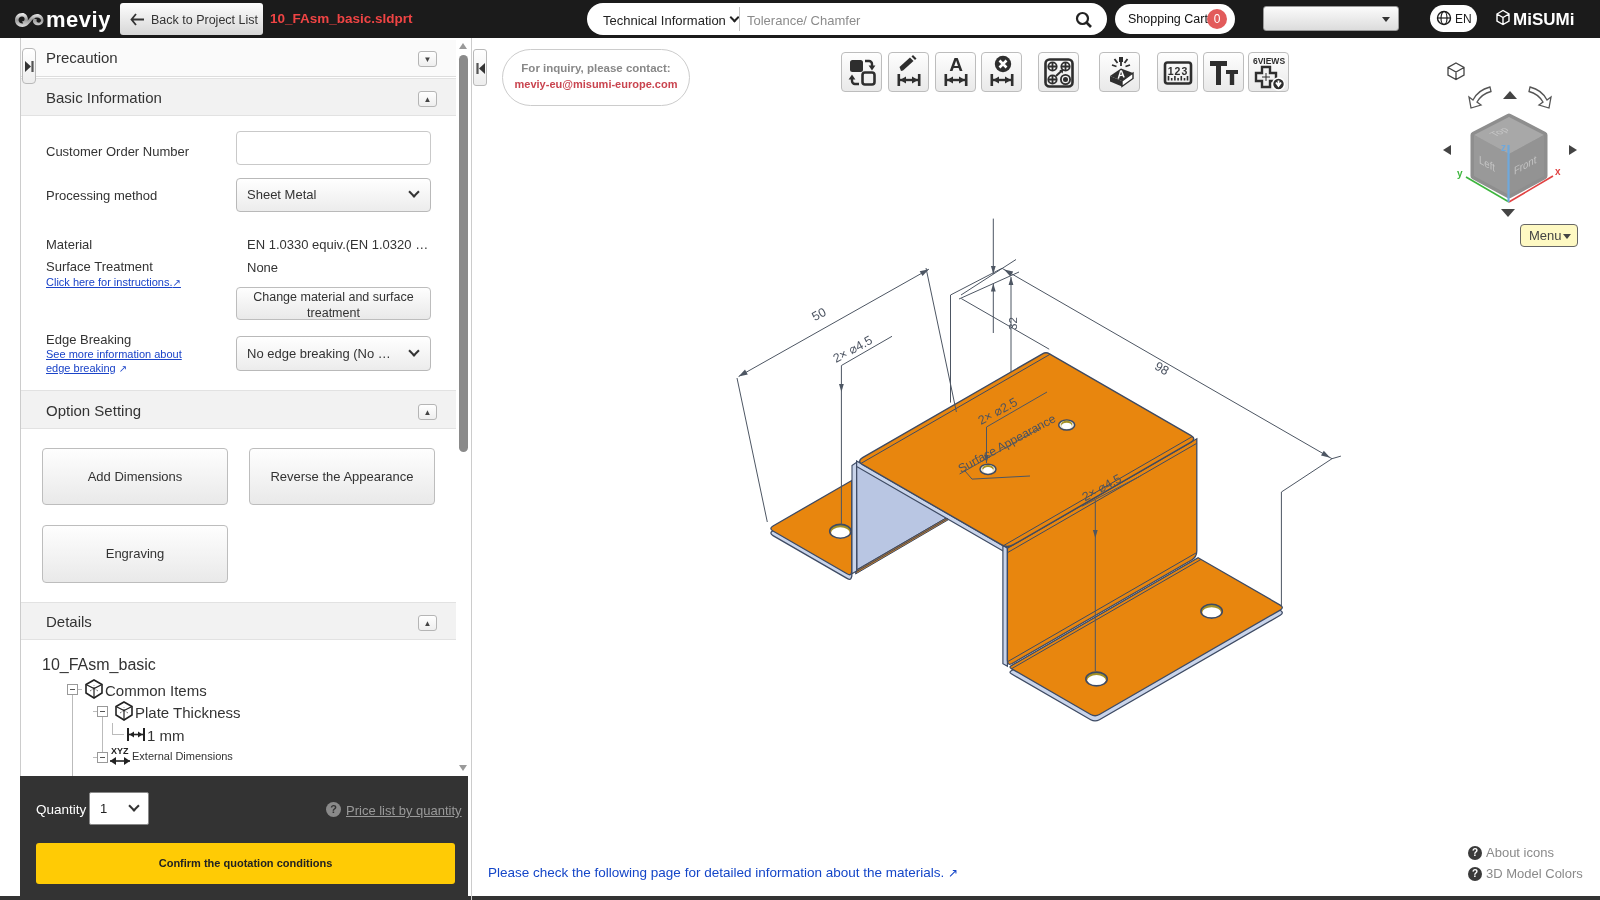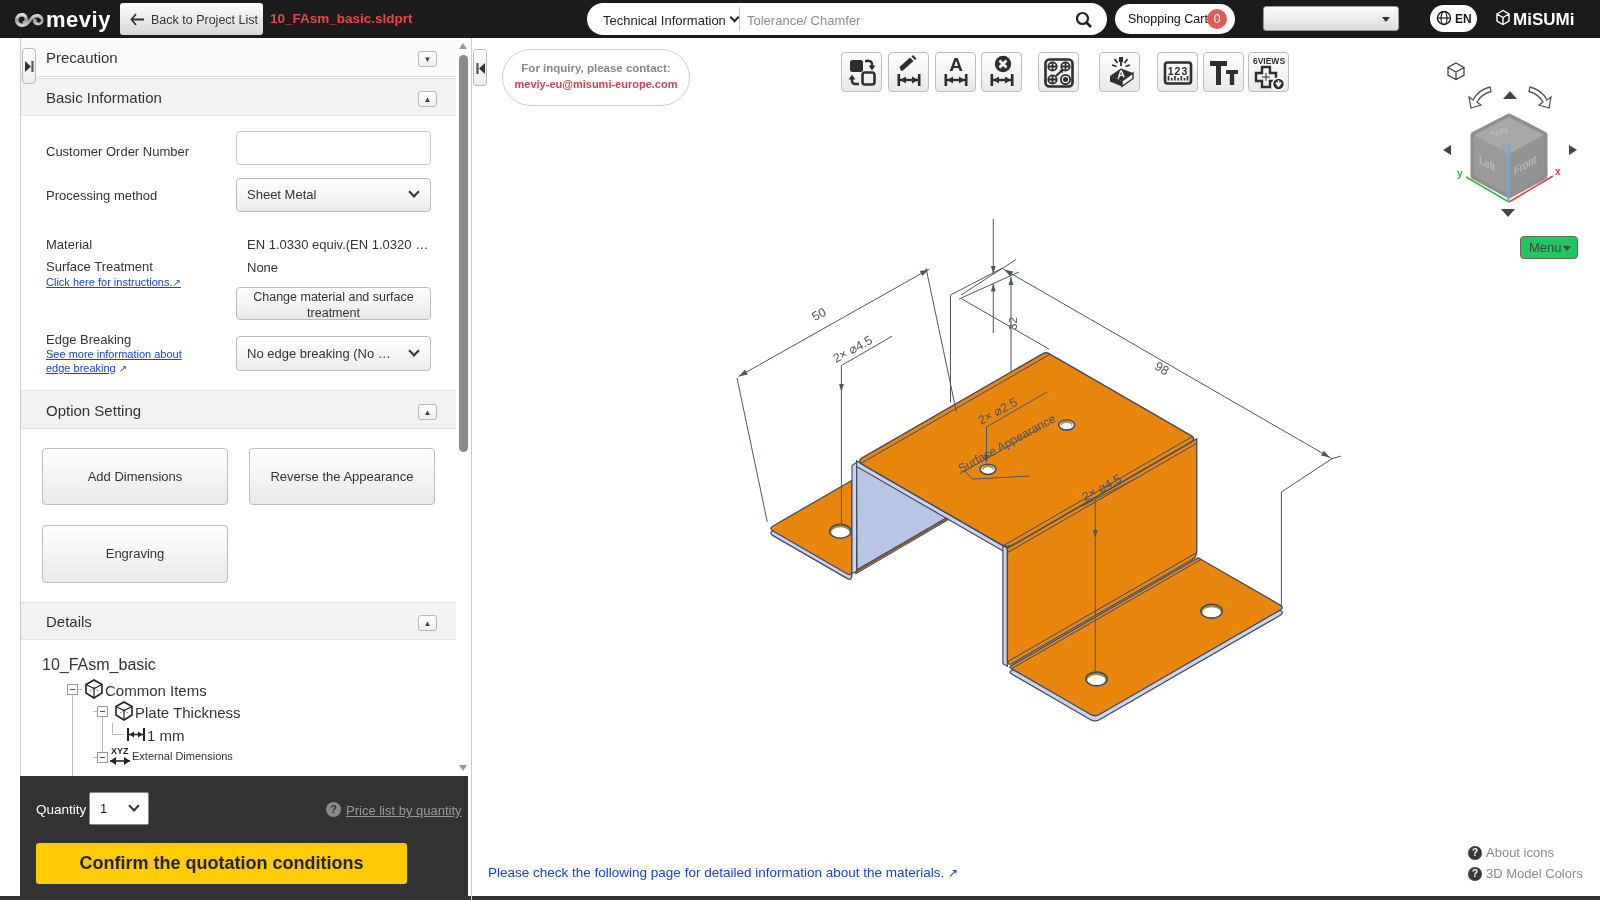--- a/index.html
+++ b/index.html
@@ -60,21 +60,21 @@
   <div class="abs" style="left:1263px;top:6px;width:136px;height:25px;background:linear-gradient(#fbfbfb,#dcdcdc);border:1px solid #999;border-radius:3px;">
     <div class="abs" style="right:8px;top:10px;width:0;height:0;border-left:4.5px solid transparent;border-right:4.5px solid transparent;border-top:5px solid #333;"></div>
   </div>
 
   <div class="abs" style="left:1430px;top:5px;width:47px;height:27px;background:#fff;border-radius:14px;">
     <svg class="abs" style="left:6px;top:5px" width="16" height="16" viewBox="0 0 16 16">
       <circle cx="8" cy="8" r="6.5" fill="none" stroke="#1b1b1b" stroke-width="1.4"></circle>
       <ellipse cx="8" cy="8" rx="3" ry="6.5" fill="none" stroke="#1b1b1b" stroke-width="1.2"></ellipse>
       <line x1="1.5" y1="8" x2="14.5" y2="8" stroke="#1b1b1b" stroke-width="1.2"></line>
     </svg>
-    <span class="abs" style="left:25px;top:7px;font-size:12px;font-weight:bold;color:#1b1b1b;">EN</span>
+    <span class="abs" style="left:25px;top:7px;font-size:12px;font-weight:normal;color:#1b1b1b;">EN</span>
   </div>
 
   <svg class="abs" style="left:1494px;top:8px" width="84" height="22" viewBox="0 0 84 22">
     <path d="M3 6 L9 2.5 L15 6 L15 13 L9 16.5 L3 13 Z M3 6 L9 9.5 L15 6 M9 9.5 L9 16.5" fill="none" stroke="#fff" stroke-width="1.4"></path>
     <text x="19" y="17" font-size="17" font-weight="bold" fill="#fff">MiSUMi</text>
   </svg>
 </div>
 
 <div class="abs" style="left:0;top:38px;width:21px;height:862px;background:#fff;border-right:1px solid #ccc;"></div>
 <div class="abs" style="left:22px;top:48px;width:14px;height:36px;background:linear-gradient(#fff,#ededed);border:1px solid #b9b9b9;border-radius:4px;z-index:5;">
@@ -185,21 +185,21 @@
 </div>
 
 <div class="abs" style="left:20px;top:776px;width:448px;height:124px;background:#333;">
   <span class="abs" style="left:16px;top:26px;font-size:13.5px;color:#fff;">Quantity</span>
   <div class="abs" style="left:69px;top:16px;width:60px;height:33px;background:#fff;border:1px solid #888;border-radius:2px;">
     <span class="abs" style="left:10px;top:8px;font-size:13px;color:#222;">1</span>
     <div class="selarrow" style="right:10px;"></div>
   </div>
   <div class="abs" style="left:306px;top:26px;width:15px;height:15px;background:#8a8a8a;border-radius:50%;color:#333;font-size:11px;font-weight:bold;text-align:center;line-height:15px;">?</div>
   <span class="abs" style="left:326px;top:27px;font-size:13px;color:#999;text-decoration:underline;">Price list by quantity</span>
-  <div class="abs" style="left:16px;top:67px;width:371px;height:41px;background:#ffcb05;border-radius:3px;text-align:center;line-height:41px;font-size:18px;font-weight:bold;color:#222;">Confirm the quotation conditions</div>
+  <div class="abs" style="left:16px;top:67px;width:419px;height:41px;background:#ffcb05;border-radius:3px;text-align:center;line-height:41px;font-size:11px;font-weight:bold;color:#222;">Confirm the quotation conditions</div>
 </div>
 <div class="abs" style="left:0;top:896px;width:1600px;height:4px;background:#333;"></div>
 
 <div class="abs" style="left:471px;top:38px;width:1px;height:862px;background:#ccc;"></div>
 
 <div class="abs" style="left:473px;top:49px;width:14px;height:37px;background:linear-gradient(#fff,#ededed);border:1px solid #b9b9b9;border-radius:3px;">
   <svg style="position:absolute;left:2px;top:13px" width="9" height="11" viewBox="0 0 9 11">
     <rect x="0.4" y="0" width="2.2" height="11" fill="#555"></rect>
       <path d="M9 0 L3 5.5 L9 11 Z" fill="#333"></path>
   </svg>
@@ -316,21 +316,21 @@
   <line x1="73.5" y1="147" x2="73.5" y2="90" stroke="#6fa8dc" stroke-width="2.2"></line>
   <text x="22" y="122" font-size="10" fill="#3db53d" font-weight="bold">y</text>
   <text x="120" y="120" font-size="10" fill="#e04343" font-weight="bold">x</text>
   <text x="66" y="96" font-size="10" fill="#6fa8dc" font-weight="bold">z</text>
 
   <path d="M8 95 L16 90 L16 100 Z" fill="#444"></path>
   <path d="M142 95 L134 90 L134 100 Z" fill="#444"></path>
   <path d="M66 154 L80 154 L73 162 Z" fill="#444"></path>
 </svg>
 
-<div class="abs" style="left:1520px;top:224px;width:58px;height:23px;background:#22c55e;border:1.5px solid #666;border-radius:4px;margin-top:12px;">
+<div class="abs" style="left:1520px;top:224px;width:58px;height:23px;background:#fef9c3;border:1.5px solid #666;border-radius:4px;">
   <span class="abs" style="left:8px;top:3px;font-size:13px;color:#444;">Menu</span>
   <div class="abs" style="right:6px;top:9px;width:0;height:0;border-left:4px solid transparent;border-right:4px solid transparent;border-top:5px solid #444;"></div>
 </div>
 
 <div class="abs" style="left:488px;top:865px;font-size:13.5px;color:#1446c8;">Please check the following page for detailed information about the materials. <span style="font-size:12px;">↗</span></div>
 <div class="abs" style="left:1468px;top:846px;width:14px;height:14px;background:#3a3a3a;border-radius:50%;color:#fff;font-size:10px;font-weight:bold;text-align:center;line-height:14px;">?</div>
 <span class="abs" style="left:1486px;top:845px;font-size:13px;color:#8a8a8a;">About icons</span>
 <div class="abs" style="left:1468px;top:867px;width:14px;height:14px;background:#3a3a3a;border-radius:50%;color:#fff;font-size:10px;font-weight:bold;text-align:center;line-height:14px;">?</div>
 <span class="abs" style="left:1486px;top:866px;font-size:13px;color:#8a8a8a;">3D Model Colors</span>
 <svg width="1600" height="900" viewBox="0 0 1600 900" style="position:absolute;left:0;top:0" font-family="Liberation Sans, sans-serif">

